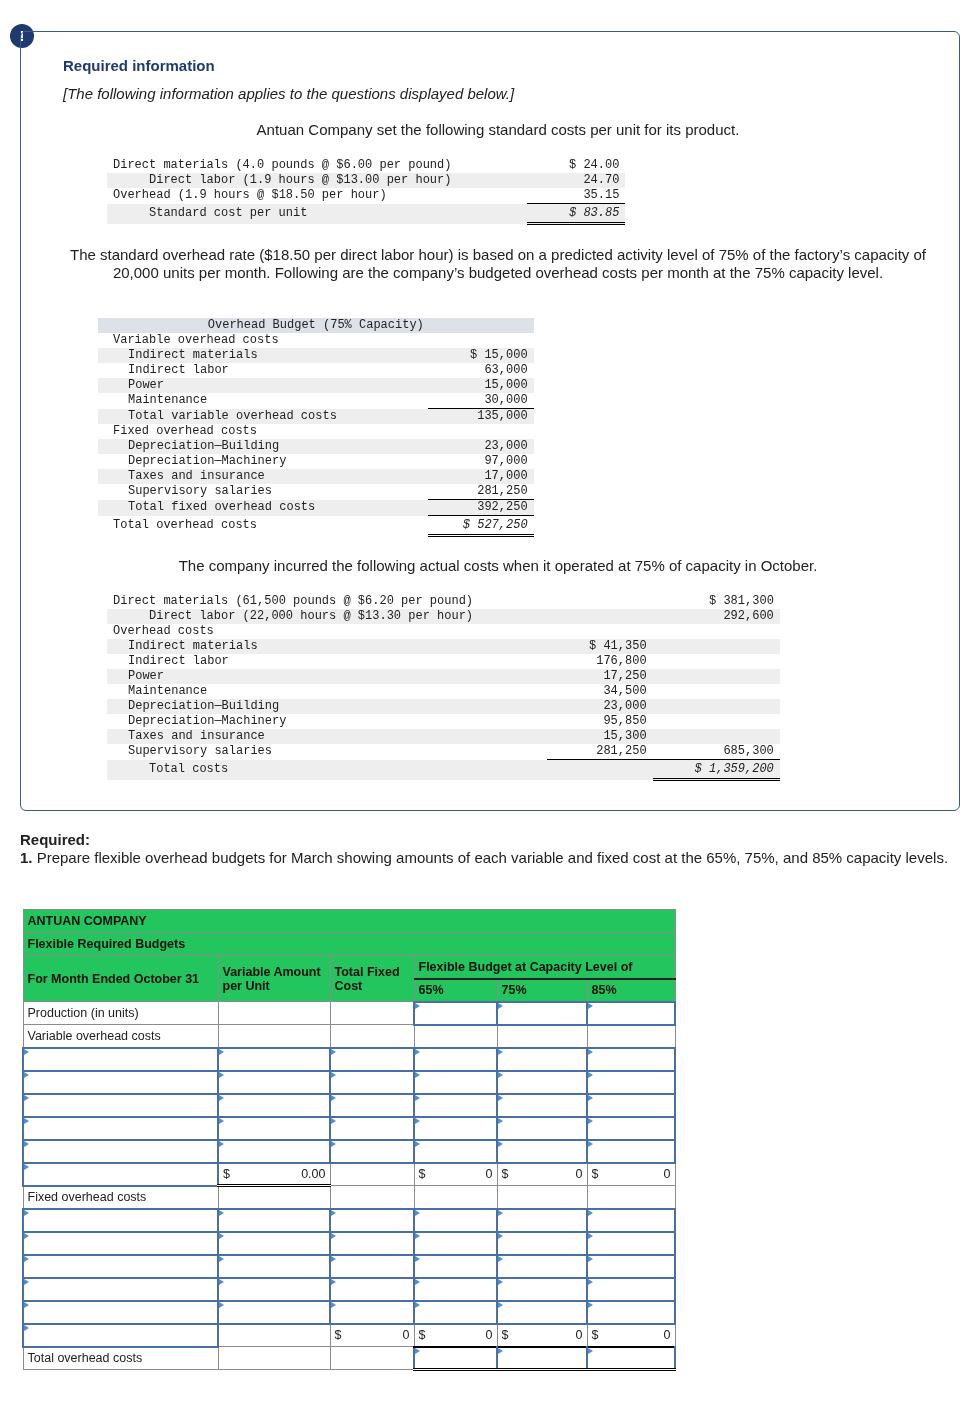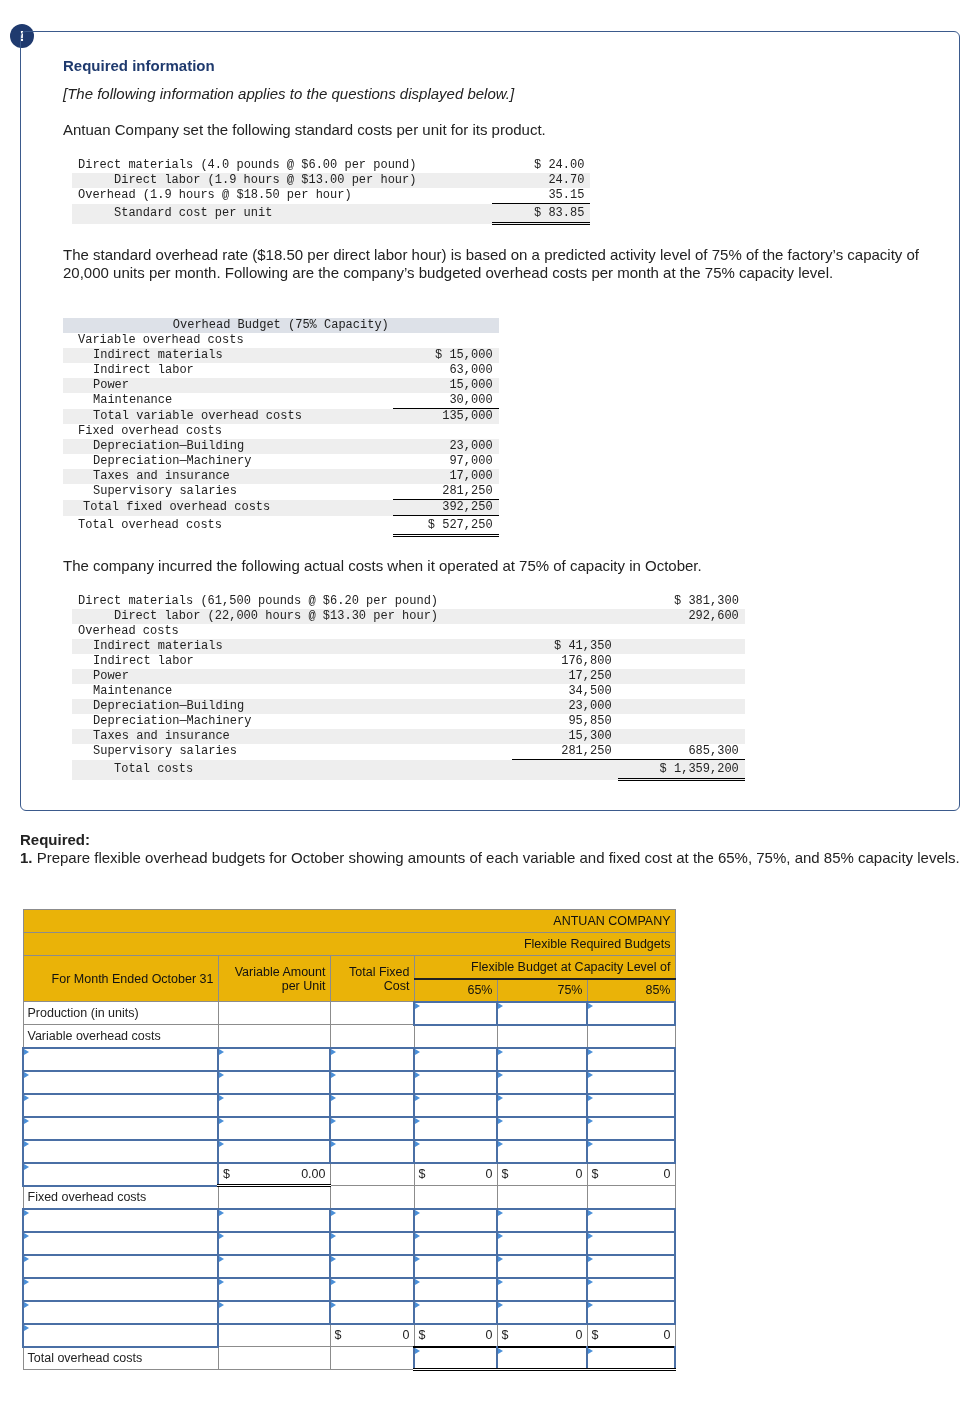--- a/index.html
+++ b/index.html
@@ -1,33 +1,33 @@
 <!DOCTYPE html>
 <html><head>
 <meta charset="utf-8">
 <style>
   * { box-sizing: border-box; }
   body { margin: 0; background: #fff; width: 978px; height: 1414px; position: relative; font-family: "Liberation Sans", sans-serif; color: #222; }
   .alert-icon { position: absolute; left: 10px; top: 24px; width: 24px; height: 24px; border-radius: 50%; background: #1f3a6e; color: #fff; font-weight: bold; font-size: 15px; text-align: center; line-height: 24px; }
   .info-box { position: absolute; left: 20px; top: 31px; width: 940px; height: 780px; border: 1px solid #3b5a8c; border-radius: 6px; }
   .info-title { position: absolute; left: 63px; top: 57px; color: #1f3a6e; font-weight: bold; font-size: 15px; }
   .info-italic { position: absolute; left: 63px; top: 85px; font-style: italic; font-size: 15px; }
-  .para { position: absolute; left: 63px; font-size: 15px; line-height: 18px; width: 870px; }
-  .mono { font-family: "Liberation Mono", monospace; font-size: 12px; }
+  .para { position: absolute; left: 63px; font-size: 15px; line-height: 18px; width: 870px; text-align: center; }
+  .mono { font-family: "Liberation Mono", monospace; font-size: 12px; margin-left: 35px; }
   table.fin { border-collapse: collapse; position: absolute; }
   table.fin td { padding: 0 6px; height: 15px; line-height: 15px; white-space: pre; }
   table.fin tr.shade td { background: #eeeeee; padding-left: 42px; }
   .r { text-align: right; }
   .ul { border-bottom: 1px solid #000; }
-  .dul { border-bottom: 3px double #000; }
+  .dul { border-bottom: 3px double #000; font-style: italic; }
   .req-title { position: absolute; left: 20px; top: 831px; font-weight: bold; font-size: 15px; }
   .req-text { position: absolute; left: 20px; top: 849px; font-size: 15px; line-height: 18px; width: 940px; }
   table.flex { position: absolute; left: 22px; top: 909px; border-collapse: collapse; width: 654px; font-size: 12.5px; }
   table.flex td { border: 1px solid #8c8c8c; height: 23px; padding: 0 4px; }
-  table.flex .hdr { background: #eab308; font-weight: normal; text-align: right; color: #111; }
+  table.flex .hdr { background: #22c55e; font-weight: bold; text-align: left; color: #111; }
   .inp { border: 2px solid #4a6fa5 !important; position: relative; background: #fff; }
   .inp::before { content: ""; position: absolute; left: 0; top: 0; border-left: 5px solid #4a8fd8; border-top: 3px solid transparent; border-bottom: 3px solid transparent; }
   .tot { border-top: 2px solid #000 !important; }
   .dtot { border-bottom: 3px double #000 !important; }
   .money { display: flex; justify-content: space-between; }
 </style>
 </head>
 <body>
 
 <div class="alert-icon">!</div>
@@ -102,21 +102,21 @@
       </tr>
   <tr class="shade">
         <td style="padding-left:30px">Taxes and insurance</td>
         <td class="r">17,000</td>
       </tr>
   <tr>
         <td style="padding-left:30px">Supervisory salaries</td>
         <td class="r ul">281,250</td>
       </tr>
   <tr class="shade">
-        <td style="padding-left:20px">Total fixed overhead costs</td>
+        <td style="padding-left:30px">Total fixed overhead costs</td>
         <td class="r ul">392,250</td>
       </tr>
   <tr>
         <td style="padding-left:15px; height:20px">Total overhead costs</td>
         <td class="r dul">$ 527,250</td>
       </tr>
 </tbody>
   </table>
 
 <div class="para" style="top:557px">The company incurred the following actual costs when it operated at 75% of capacity in October.</div>
@@ -180,21 +180,21 @@
       </tr>
   <tr class="shade">
         <td style="height:20px">Total costs</td>
         <td></td>
         <td class="r dul">$ 1,359,200</td>
       </tr>
 </tbody>
   </table>
 
 <div class="req-title">Required:</div>
-<div class="req-text"><b>1.</b><span> Prepare flexible overhead budgets for October showing amounts of each variable and fixed cost at the 65%, 75%, and 85% capacity levels.</span></div>
+<div class="req-text"><b>1.</b><span> Prepare flexible overhead budgets for March showing amounts of each variable and fixed cost at the 65%, 75%, and 85% capacity levels.</span></div>
 
 <table class="flex">
   <tbody>
       <tr>
         <td colspan="6" class="hdr">ANTUAN COMPANY</td>
       </tr>
   <tr>
         <td colspan="6" class="hdr">Flexible Required Budgets</td>
       </tr>
   <tr>

